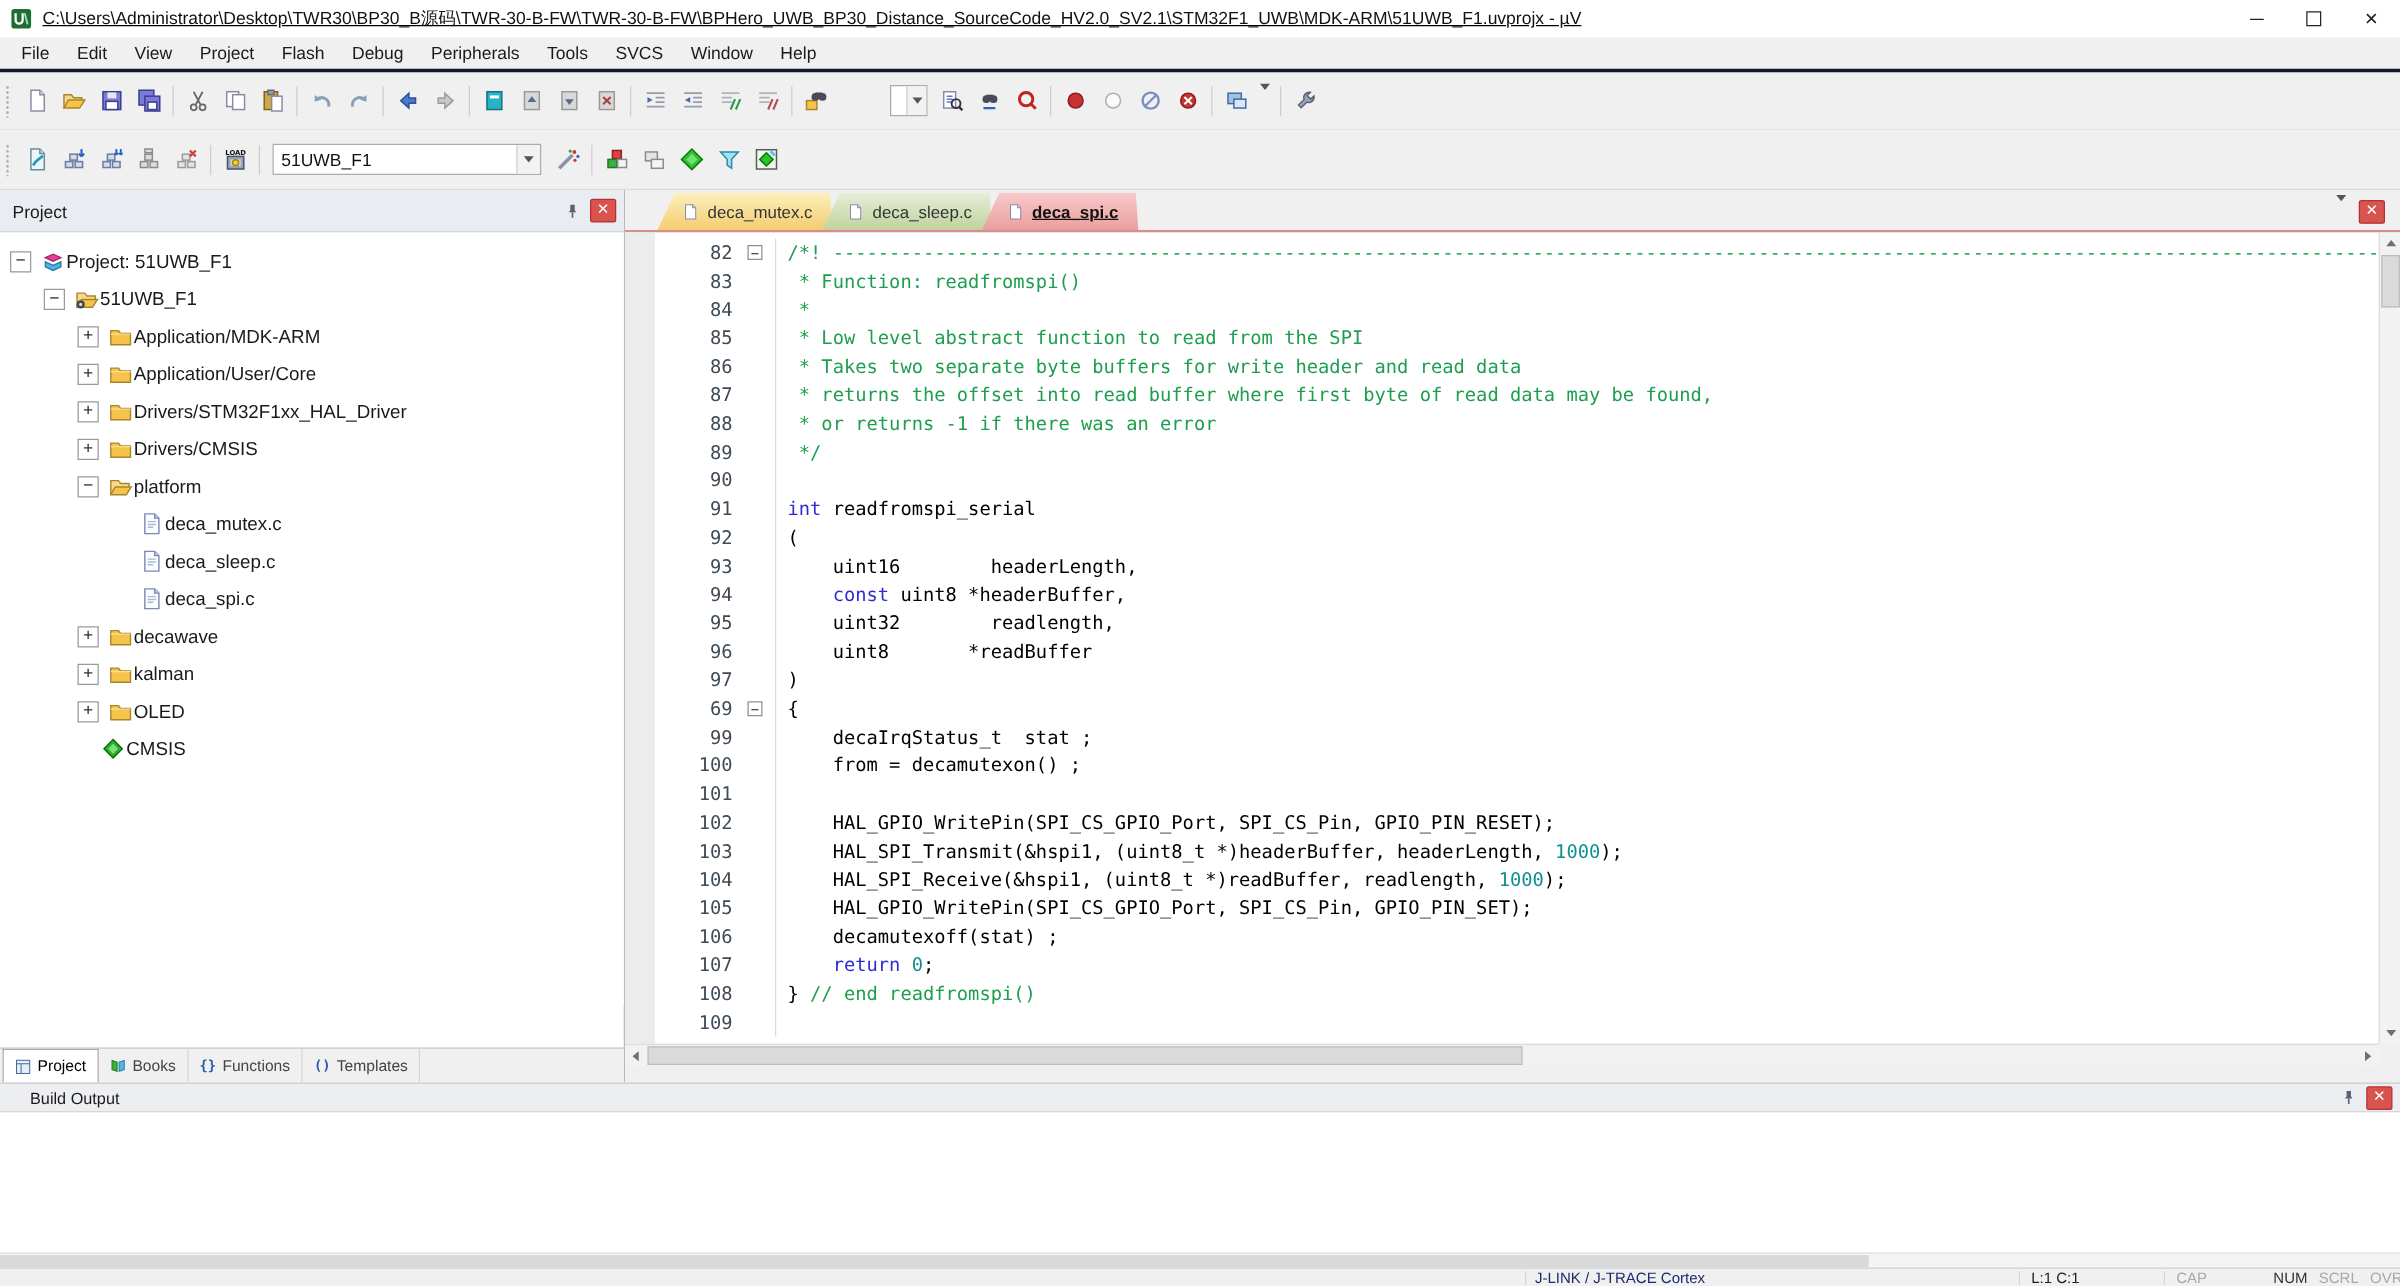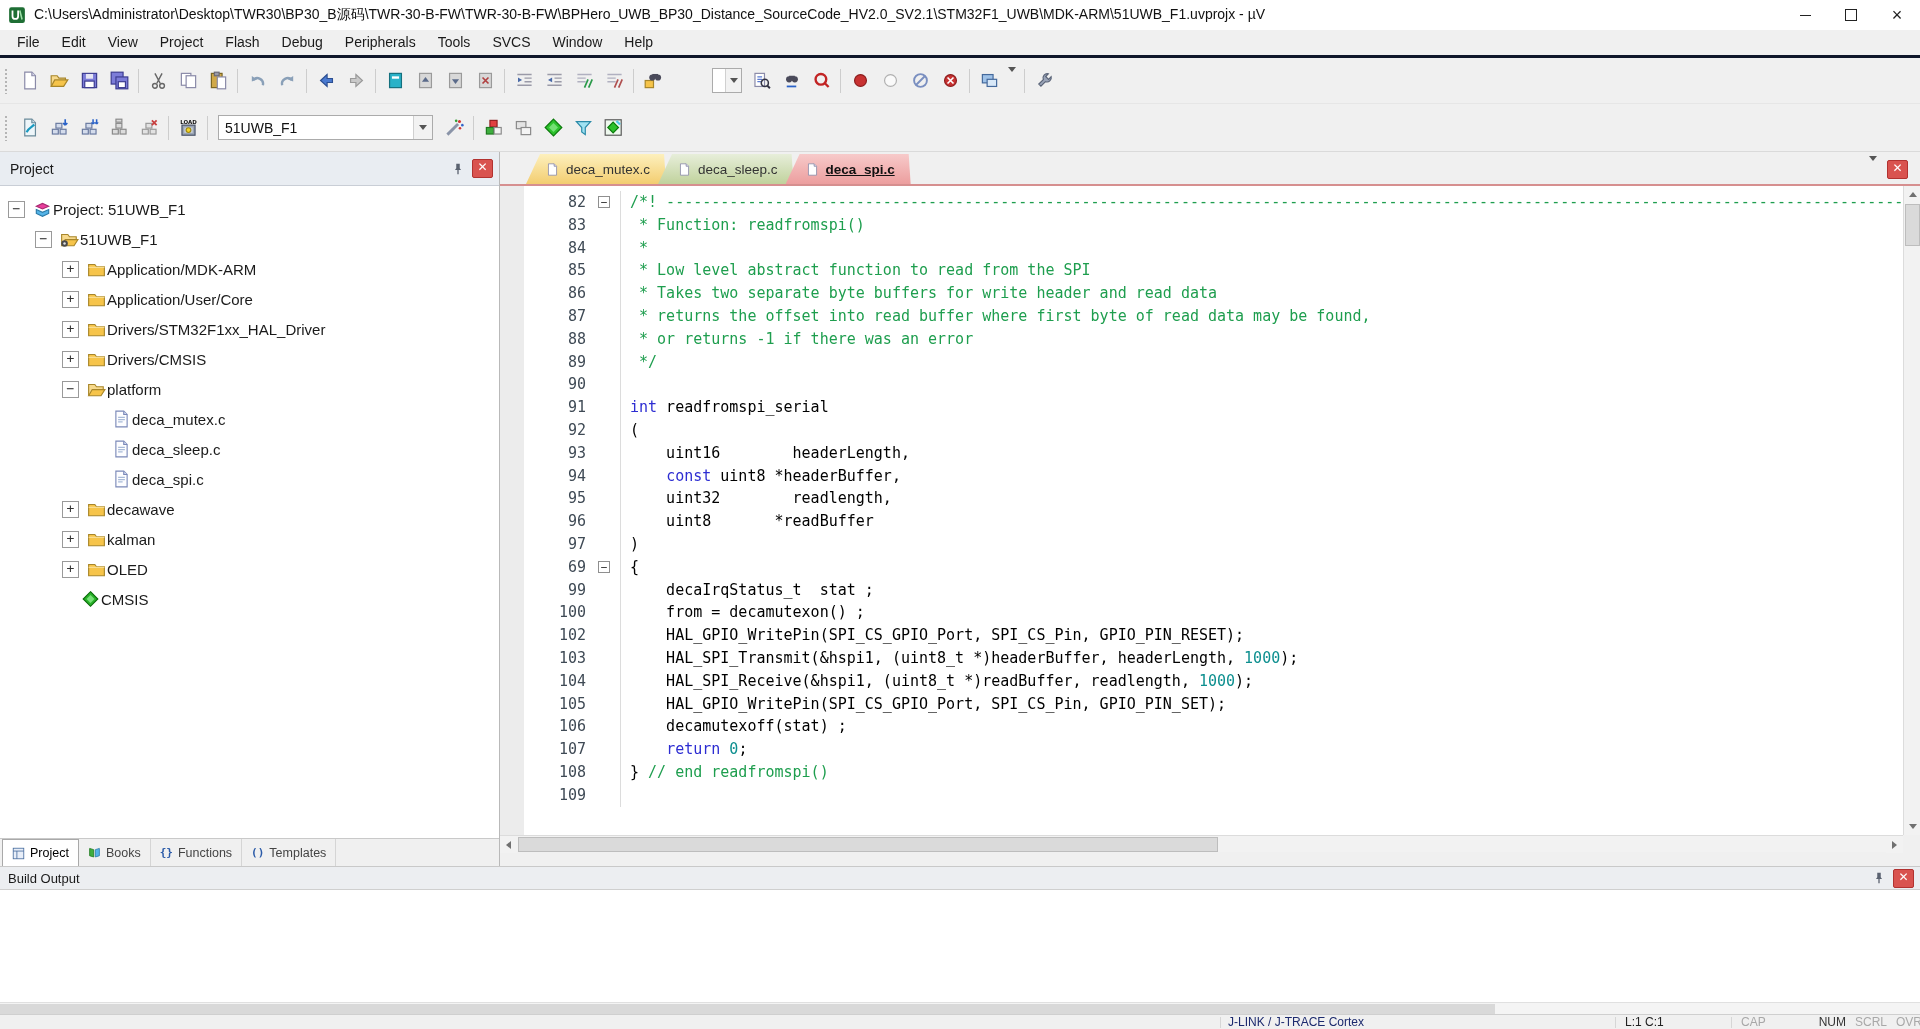--- a/index.html
+++ b/index.html
@@ -1,21 +1,21 @@
 <!DOCTYPE html>
 <html><head>
 <meta charset="utf-8">
 <style>
   html,body{margin:0;padding:0;}
   body{width:1920px;height:1029px;overflow:hidden;background:#f0f0f0;
        font-family:"Liberation Sans","DejaVu Sans",sans-serif;-webkit-font-smoothing:antialiased;}
   .window{position:relative;width:1920px;height:1029px;background:#f0f0f0;outline:1px solid #8a8a8a;}
 
   
-  .titlebar{position:absolute;left:0;top:0;width:1920px;height:30px;background:#ffffff;display:flex;align-items:center;}
+  .titlebar{position:absolute;left:0;top:0;width:1920px;height:30px;background:#ffffff;display:flex;align-items:center;text-decoration:underline;}
   .titlebar .applogo{width:18px;height:18px;margin:0 8px 0 8px;}
   .title-text{font-size:14px;color:#111;white-space:nowrap;}
   .win-controls{position:absolute;right:0;top:0;height:30px;display:flex;}
   .win-btn{width:46px;height:30px;display:flex;align-items:center;justify-content:center;color:#222;font-size:15px;}
   .glyph-min{display:block;width:11px;height:1px;background:#222;}
   .glyph-max{display:block;width:10px;height:10px;border:1px solid #222;}
 
   
   .menubar{position:absolute;left:0;top:30px;width:1920px;height:28px;background:#f0f0f0;display:flex;align-items:center;padding-left:6px;border-bottom:3px solid #0f172a;box-sizing:border-box;}
   .menu-item{padding:0 11px;font-size:14px;color:#1a1a1a;line-height:27px;}
@@ -86,21 +86,21 @@
   .sb-btn{position:absolute;width:17px;height:17px;display:flex;align-items:center;justify-content:center;background:#f2f2f2;}
   .tri-up{width:0;height:0;border-left:4px solid transparent;border-right:4px solid transparent;border-bottom:5px solid #707070;}
   .tri-down{width:0;height:0;border-left:4px solid transparent;border-right:4px solid transparent;border-top:5px solid #707070;}
   .tri-left{width:0;height:0;border-top:4px solid transparent;border-bottom:4px solid transparent;border-right:5px solid #707070;}
   .tri-right{width:0;height:0;border-top:4px solid transparent;border-bottom:4px solid transparent;border-left:5px solid #707070;}
   .thumb-v{position:absolute;left:1px;width:15px;background:#dadada;border:1px solid #bdbdbd;box-sizing:border-box;}
   .thumb-h{position:absolute;top:1px;height:15px;background:#dadada;border:1px solid #bdbdbd;box-sizing:border-box;}
 
   
   .build-output{position:absolute;left:0;top:866px;width:1920px;height:148px;background:#fff;}
-  .bo-header{position:absolute;left:0;top:0;width:100%;height:24px;background:#eceef1;border-top:1px solid #c9c9c9;border-bottom:1px solid #cfcfcf;display:flex;align-items:center;box-sizing:border-box;}
+  .bo-header{position:absolute;left:0;top:0;width:100%;height:24px;background:#eceef1;border-top:1px solid #c9c9c9;border-bottom:1px solid #cfcfcf;display:flex;align-items:center;box-sizing:border-box;padding-left:16px;}
   .bo-header .ph-title{flex:1;font-size:13px;color:#1a1a1a;padding-left:8px;}
   .bo-body{position:absolute;left:0;top:24px;width:100%;height:112px;background:#fff;font-family:"DejaVu Sans Mono",monospace;font-size:13px;}
   .bo-scroll{position:absolute;left:0;top:136px;width:100%;height:12px;background:#f4f4f4;border-top:1px solid #e0e0e0;box-sizing:border-box;}
   .bo-thumb{position:absolute;left:0;top:1px;height:10px;width:1495px;background:#d9d9d9;}
 
   
   .statusbar{position:absolute;left:0;top:1014px;width:1920px;height:15px;background:#f0f0f0;border-top:1px solid #cfcfcf;box-sizing:border-box;font-size:12px;}
   .sb-item{position:absolute;top:0;white-space:nowrap;line-height:14px;}
   #sb-debug{left:1228px;color:#1c2a6e;}
   #sb-cursor{left:1625px;color:#222;}
@@ -650,20 +650,21 @@
           <div class="cl"><span class="ln">91</span><span class="fold"></span><span class="ct"><span class="tok-k">int</span><span class="tok-p"> readfromspi_serial</span></span></div>
           <div class="cl"><span class="ln">92</span><span class="fold"></span><span class="ct"><span class="tok-p">(</span></span></div>
           <div class="cl"><span class="ln">93</span><span class="fold"></span><span class="ct"><span class="tok-p">    uint16        headerLength,</span></span></div>
           <div class="cl"><span class="ln">94</span><span class="fold"></span><span class="ct"><span class="tok-p">    </span><span class="tok-k">const</span><span class="tok-p"> uint8 *headerBuffer,</span></span></div>
           <div class="cl"><span class="ln">95</span><span class="fold"></span><span class="ct"><span class="tok-p">    uint32        readlength,</span></span></div>
           <div class="cl"><span class="ln">96</span><span class="fold"></span><span class="ct"><span class="tok-p">    uint8       *readBuffer</span></span></div>
           <div class="cl"><span class="ln">97</span><span class="fold"></span><span class="ct"><span class="tok-p">)</span></span></div>
           <div class="cl"><span class="ln">69</span><span class="fold"><span class="foldbox">−</span></span><span class="ct"><span class="tok-p">{</span></span></div>
           <div class="cl"><span class="ln">99</span><span class="fold"></span><span class="ct"><span class="tok-p">    decaIrqStatus_t  stat ;</span></span></div>
           <div class="cl"><span class="ln">100</span><span class="fold"></span><span class="ct"><span class="tok-p">    from = decamutexon() ;</span></span></div>
+          <div class="cl"><span class="ln">101</span><span class="fold"></span><span class="ct"></span></div>
           <div class="cl"><span class="ln">102</span><span class="fold"></span><span class="ct"><span class="tok-p">    HAL_GPIO_WritePin(SPI_CS_GPIO_Port, SPI_CS_Pin, GPIO_PIN_RESET);</span></span></div>
           <div class="cl"><span class="ln">103</span><span class="fold"></span><span class="ct"><span class="tok-p">    HAL_SPI_Transmit(&amp;hspi1, (uint8_t *)headerBuffer, headerLength, </span><span class="tok-n">1000</span><span class="tok-p">);</span></span></div>
           <div class="cl"><span class="ln">104</span><span class="fold"></span><span class="ct"><span class="tok-p">    HAL_SPI_Receive(&amp;hspi1, (uint8_t *)readBuffer, readlength, </span><span class="tok-n">1000</span><span class="tok-p">);</span></span></div>
           <div class="cl"><span class="ln">105</span><span class="fold"></span><span class="ct"><span class="tok-p">    HAL_GPIO_WritePin(SPI_CS_GPIO_Port, SPI_CS_Pin, GPIO_PIN_SET);</span></span></div>
           <div class="cl"><span class="ln">106</span><span class="fold"></span><span class="ct"><span class="tok-p">    decamutexoff(stat) ;</span></span></div>
           <div class="cl"><span class="ln">107</span><span class="fold"></span><span class="ct"><span class="tok-p">    </span><span class="tok-k">return</span><span class="tok-p"> </span><span class="tok-n">0</span><span class="tok-p">;</span></span></div>
           <div class="cl"><span class="ln">108</span><span class="fold"></span><span class="ct"><span class="tok-p">} </span><span class="tok-c">// end readfromspi()</span></span></div>
           <div class="cl"><span class="ln">109</span><span class="fold"></span><span class="ct"></span></div>
         </div>
       <div class="vscroll">

